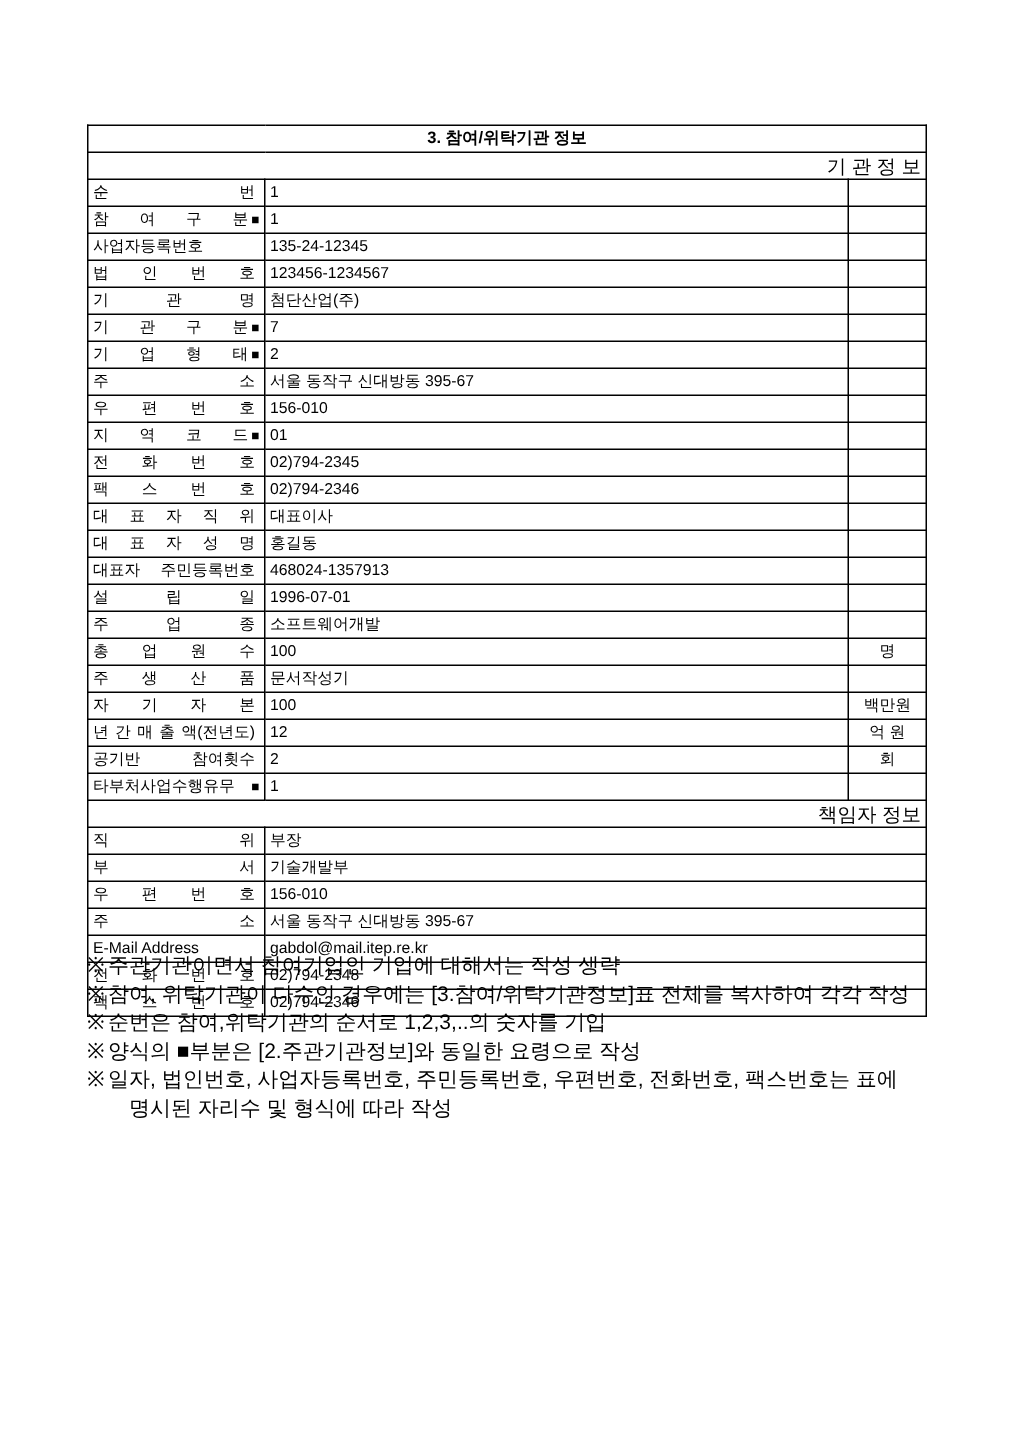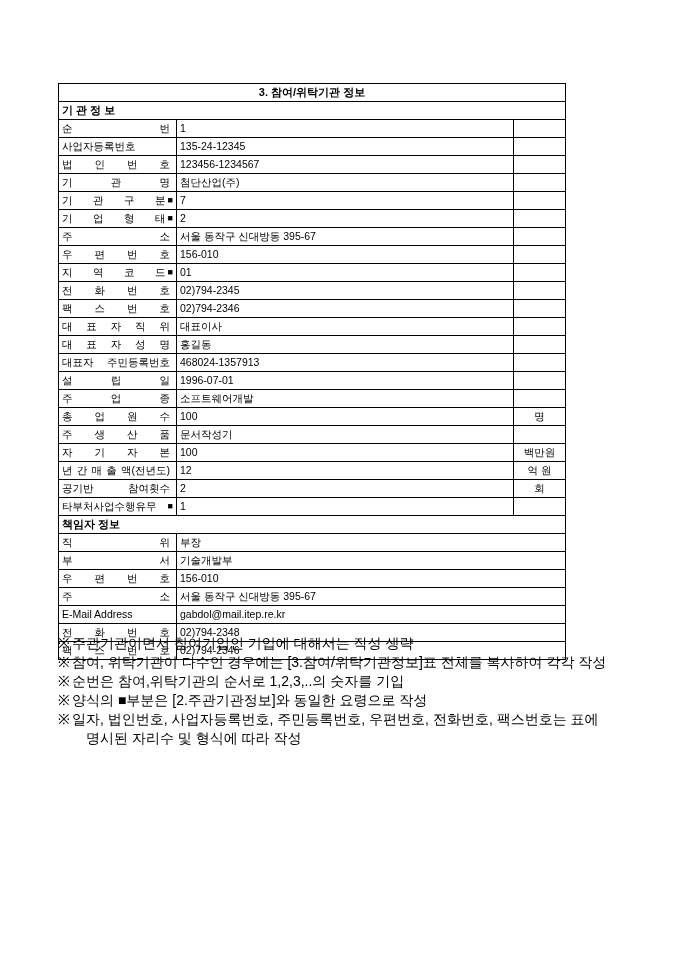--- a/index.html
+++ b/index.html
@@ -18,21 +18,21 @@
     position: absolute;
     left: 0; top: 0;
     width: 680px;
     height: 962px;
     box-sizing: border-box;
   }
   .doc {
     position: absolute;
     left: 58px;
     top: 83px;
-    width: 508px;
+    width: 560px;
   }
   table.main {
     border-collapse: collapse;
     width: 100%;
     table-layout: fixed;
     font-size: 10.5px;
   }
   table.main td {
     border: 1px solid #000000;
     padding: 1px 3px;
@@ -41,23 +41,23 @@
     vertical-align: middle;
     overflow: hidden;
     white-space: nowrap;
   }
   .title-row td {
     text-align: center;
     font-weight: bold;
     font-size: 11px;
   }
   .section-row td {
-    text-align: left;
-    font-weight: bold;
-    font-size: 11px;
+    text-align: right;
+    font-weight: normal;
+    font-size: 13px;
   }
   .label {
     width: 118px;
   }
   .label-inner {
     display: flex;
     align-items: center;
     justify-content: space-between;
     width: 100%;
   }
@@ -116,20 +116,30 @@
           <td colspan="3">3. 참여/위탁기관 정보</td>
         </tr>
         <tr class="section-row">
           <td colspan="3">기 관 정 보</td>
         </tr>
 
         <tr>
           <td class="label">
               <div class="label-inner">
                 <span class="spread">순       번</span>
+              </div>
+            </td>
+          <td class="value">1</td>
+          <td class="unit"></td>
+        </tr>
+        <tr>
+          <td class="label">
+              <div class="label-inner">
+                <span class="spread">참 여 구 분</span>
+                <span class="label-sq">■</span>
               </div>
             </td>
           <td class="value">1</td>
           <td class="unit"></td>
         </tr>
         <tr>
           <td class="label">
               <div class="label-inner">
                 <span class="spread">사업자등록번호</span>
               </div>

